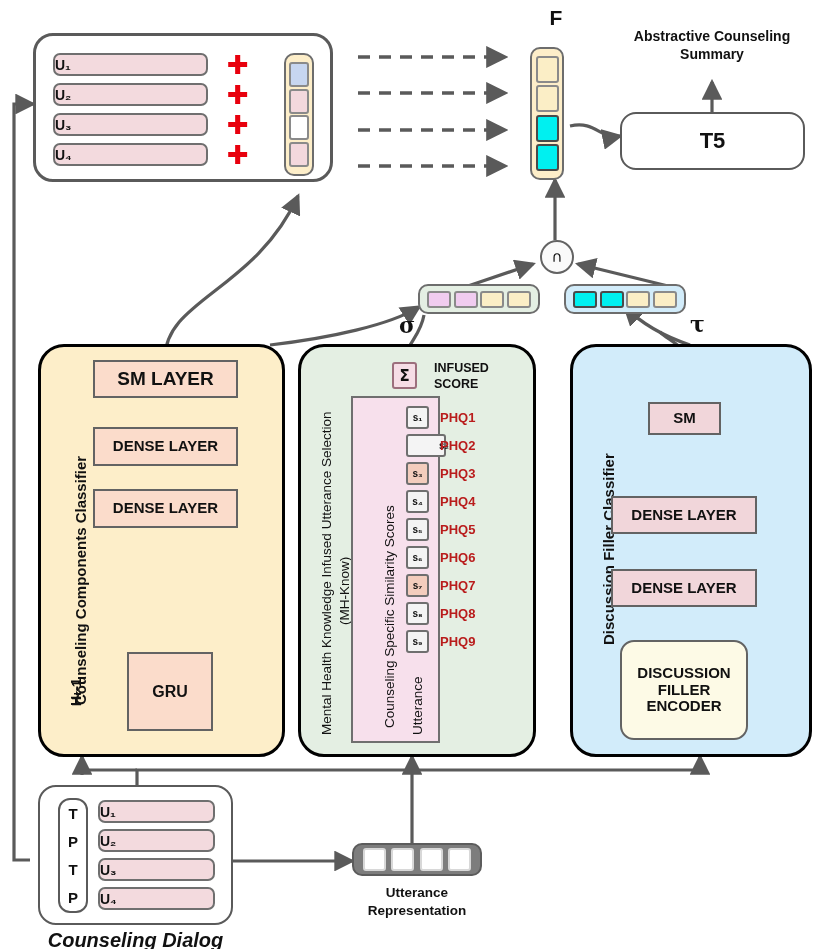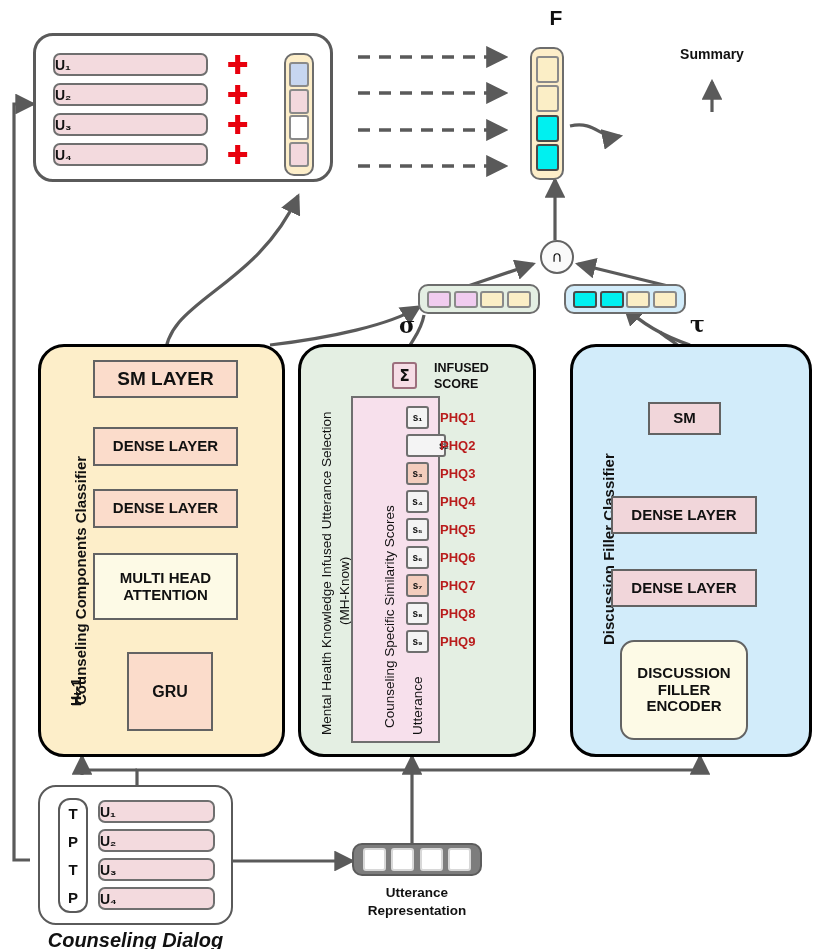--- a/index.html
+++ b/index.html
@@ -182,22 +182,26 @@
 
   <div class="caption" style="left:536px;top:6px;width:40px;font-size:21px;">F</div>
 
   <div class="abs vcol" style="left:530px;top:47px;width:34px;height:133px;padding:6px 0;">
     <div class="cell" style="width:19px;height:23px;background:#fbeec6;"></div>
     <div class="cell" style="width:19px;height:23px;background:#fbeec6;"></div>
     <div class="cell" style="width:19px;height:23px;background:#00f0f0;border-color:#4a4a4a;"></div>
     <div class="cell" style="width:19px;height:23px;background:#00f0f0;border-color:#4a4a4a;"></div>
   </div>
 
+  <div class="caption" style="left:612px;top:28px;width:200px;font-size:14px;">Abstractive Counseling</div>
   <div class="caption" style="left:612px;top:46px;width:200px;font-size:14px;">Summary</div>
 
+  <div class="abs softbox" style="left:620px;top:112px;width:185px;height:58px;border-radius:16px;display:flex;align-items:center;justify-content:center;">
+    <span style="font-size:22px;font-weight:bold;color:#111;">T5</span>
+  </div>
 
   <div class="unionNode" style="left:540px;top:240px;">
     <span>∩</span>
   </div>
 
   <div class="abs hstrip green" style="left:418px;top:284px;width:122px;height:30px;padding:0 6px;">
     <div class="cell" style="width:20px;height:13px;background:#f0ccef;"></div>
     <div class="cell" style="width:20px;height:13px;background:#f0ccef;"></div>
     <div class="cell" style="width:20px;height:13px;background:#fbeec6;"></div>
     <div class="cell" style="width:20px;height:13px;background:#fbeec6;"></div>
@@ -221,24 +225,20 @@
   </div>
 
   <div class="abs blk blk-salmon" style="left:93px;top:427px;width:145px;height:39px;font-size:15px;">
     <span>DENSE LAYER</span>
   </div>
 
   <div class="abs blk blk-salmon" style="left:93px;top:489px;width:145px;height:39px;font-size:15px;">
     <span>DENSE LAYER</span>
   </div>
 
-  <div class="abs blk blk-cream" style="left:93px;top:553px;width:145px;height:67px;font-size:15px;flex-direction:column;">
-    <span>MULTI HEAD</span>
-    <span>ATTENTION</span>
-  </div>
 
   <div class="abs blk blk-salmon" style="left:127px;top:652px;width:86px;height:79px;font-size:16px;">
     <span>GRU</span>
   </div>
 
   <div class="vlabel" style="left:72px;top:705px;font-size:14px;left:68px;top:706px;">Hₜ-1</div>
 
   <div class="vlabel" style="left:69px;top:706px;font-size:13px;"><span>Hₜ-1</span></div>
 
   <div class="abs panel panel-green" style="left:298px;top:344px;width:238px;height:413px;"></div>

